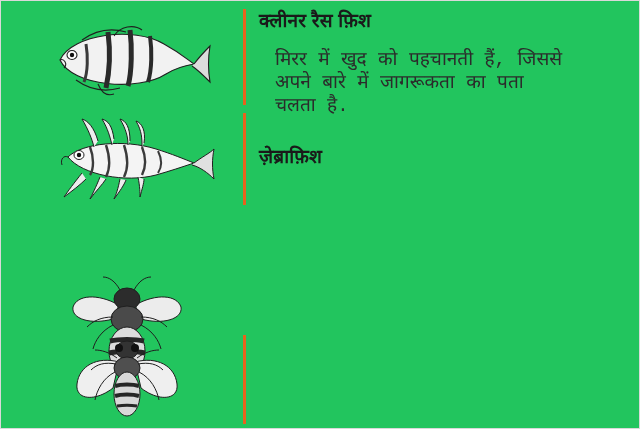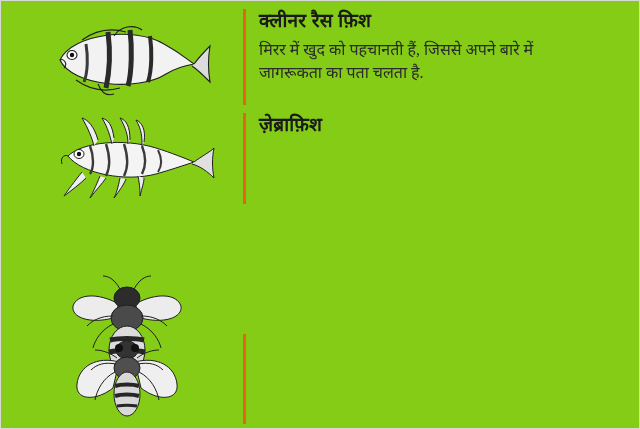--- a/index.html
+++ b/index.html
@@ -10,42 +10,42 @@
     width: 640px;
     height: 429px;
     background: #ffffff;
     font-family: "Liberation Sans", sans-serif;
     overflow: hidden;
   }
   .page {
     position: relative;
     width: 640px;
     height: 429px;
-    background: #84cc16;
+    background: #22c55e;
     box-sizing: border-box;
     border: 1px solid #d9d9d9;
     overflow: hidden;
   }
   .list {
     display: flex;
     flex-direction: column;
     width: 100%;
     height: 100%;
     box-sizing: border-box;
     padding: 4px 0 0 0;
   }
   .entry {
     display: flex;
     flex-direction: row;
     align-items: flex-start;
     box-sizing: border-box;
     padding: 2px 8px 2px 10px;
   }
   .entry-0 { height: 104px; }
-  .entry-1 { height: 100px; }
+  .entry-1 { height: 100px; align-items: center; }
   .entry-2 { height: 122px; flex-direction: column; }
   .entry-3 { height: 98px; }
 
   .figure {
     width: 232px;
     flex: 0 0 232px;
     height: 100%;
     position: relative;
     display: flex;
     align-items: center;
@@ -73,25 +73,25 @@
   .title {
     font-family: "Liberation Sans", sans-serif;
     font-weight: bold;
     font-size: 19px;
     line-height: 24px;
     color: #1a1a1a;
     margin: 0 0 5px 0;
     letter-spacing: 0.2px;
   }
   .desc {
-    font-family: Liberation Serif, serif;
-    font-size: 16px;
+    font-family: Liberation Mono, monospace;
+    font-size: 19px;
     line-height: 23px;
     color: #2b2b2b;
-    margin: 0;
+    margin: 16px;
     max-width: 300px;
   }
 </style>
 </head>
 <body>
 
 <div class="page">
   <div class="list">
 
     <div class="entry entry-0">

